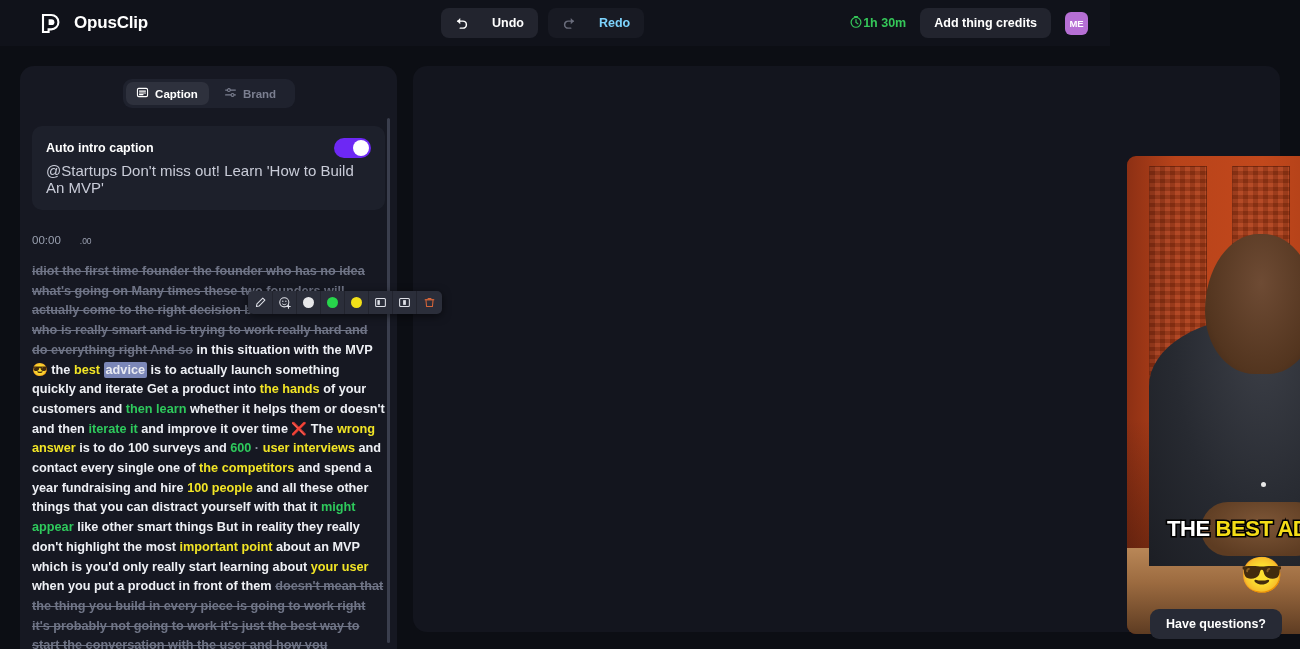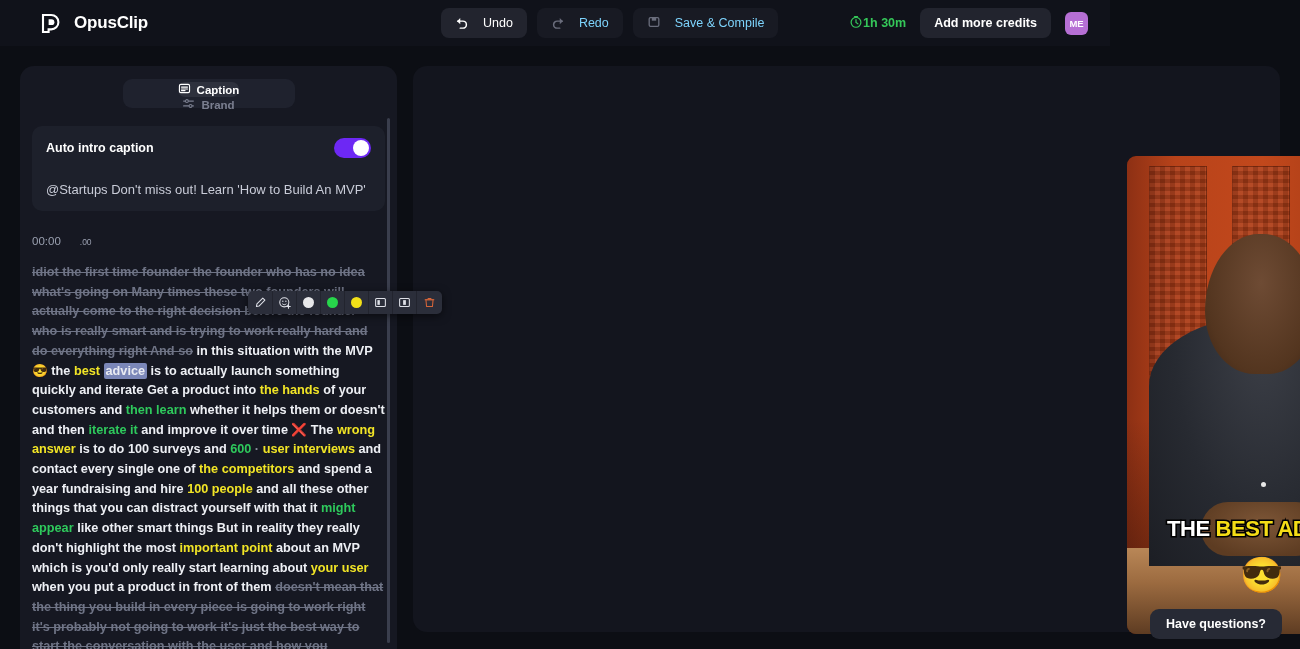--- a/index.html
+++ b/index.html
@@ -21,23 +21,23 @@
   .brand { position: absolute; left: 40px; display: flex; align-items: center; gap: 9px; }
   .brand-logo { width: 25px; height: 25px; }
   .brand-name { color: #fff; font-size: 17px; font-weight: bold; letter-spacing: -0.2px; }
 
   .hdr-center {
     position: absolute; left: 441px; top: 8px;
     display: flex; align-items: center; gap: 10px;
   }
   .hbtn {
     height: 30px; border-radius: 8px;
-    display: flex; align-items: center; gap: 14px;
+    display: flex; align-items: center; gap: 23px;
     padding: 0 14px;
-    font-size: 12.5px; font-weight: normal;
+    font-size: 12.5px; font-weight: bold;
     background: #22242e; color: #fff;
     border: none; cursor: pointer;
     white-space: nowrap;
   }
   .hbtn.dim { background: #181a23; color: #7dd3fc; cursor: default; }
   .hbtn svg { flex: 0 0 auto; }
 
   .hdr-right {
     position: absolute; right: 22px; top: 8px;
     display: flex; align-items: center; gap: 14px;
@@ -60,21 +60,21 @@
   .left-panel {
     position: absolute; left: 20px; top: 66px;
     width: 377px; height: 583px;
     background: #161822;
     border-radius: 14px 14px 0 0;
     overflow: hidden;
   }
   .tabs {
     margin: 13px auto 0; width: 172px; height: 29px;
     background: #1f222e; border-radius: 9px;
-    display: flex; align-items: center; padding: 3px; flex-direction: column;
+    display: flex; align-items: center; padding: 3px;
   }
   .tab {
     flex: 1; height: 23px; border-radius: 7px;
     display: flex; align-items: center; justify-content: center; gap: 6px;
     font-size: 11.5px; font-weight: bold; color: #7b7f90;
     cursor: pointer;
   }
   .tab.active { background: #2e313d; color: #fff; }
 
   .intro-card {
@@ -84,21 +84,21 @@
   .intro-top { display: flex; align-items: center; justify-content: space-between; }
   .intro-label { color: #fff; font-size: 12.5px; font-weight: bold; }
   .toggle {
     width: 37px; height: 20px; border-radius: 11px;
     background: #6d28f4; position: relative; cursor: pointer; flex: 0 0 auto;
   }
   .toggle-knob {
     position: absolute; right: 2px; top: 2px;
     width: 16px; height: 16px; border-radius: 50%; background: #fff;
   }
-  .intro-text { margin-top: 24px; color: #c9ccd8; font-size: 13px; }
+  .intro-text { margin-top: 4px; color: #c9ccd8; font-size: 15px; }
 
   .timestamp {
     margin: 24px 0 0 12px;
     color: #9aa0b0; font-size: 11.5px;
   }
   .timestamp .frac { font-size: 8.5px; padding-left: 19px; }
 
   .transcript {
     margin: 16px 12px 0;
     font-size: 12.7px; line-height: 19.7px;
@@ -246,43 +246,34 @@
     </button>
     <button class="hbtn dim">
       <span>
         <svg width="14" height="14" viewBox="0 0 16 16">
             <path d="M13 7H7a4 4 0 0 0 0 8h3" fill="none" stroke="#6a6d7c" stroke-width="1.7" stroke-linecap="round"></path>
             <path d="M10 3.5 13.6 7 10 10.5z" fill="#6a6d7c"></path>
           </svg>
       </span>
       <span>Redo</span>
     </button>
-    <button class="hbtn dim">
-      <span>
-        <svg width="14" height="14" viewBox="0 0 16 16">
-            <rect x="2.5" y="3" width="11" height="10" rx="1.5" fill="none" stroke="#6a6d7c" stroke-width="1.5"></rect>
-            <rect x="5.5" y="3" width="5" height="3.5" fill="#6a6d7c"></rect>
-          </svg>
-      </span>
-      <span>Save &amp; Compile</span>
-    </button>
   </div>
 
   <div class="hdr-right">
     <div class="credits">
       <span>
         <svg width="14" height="14" viewBox="0 0 16 16">
             <circle cx="8" cy="8.4" r="5.6" fill="none" stroke="#35c759" stroke-width="1.4"></circle>
             <path d="M8 5.4v3.2l2.2 1.4" fill="none" stroke="#35c759" stroke-width="1.4" stroke-linecap="round"></path>
             <path d="M6.3 1.8h3.4" stroke="#35c759" stroke-width="1.4" stroke-linecap="round"></path>
           </svg>
       </span>
       <span>1h 30m</span>
     </div>
-    <button class="addcredits">Add more credits</button>
+    <button class="addcredits">Add thing credits</button>
     <div class="avatar">ME</div>
   </div>
 </div>
 
 <div class="left-panel">
   <div class="tabs">
     <div class="tab active">
       <span>
         <svg width="13" height="13" viewBox="0 0 16 16">
             <rect x="1.8" y="3" width="12.4" height="10" rx="1.6" fill="none" stroke="#fff" stroke-width="1.4"></rect>

